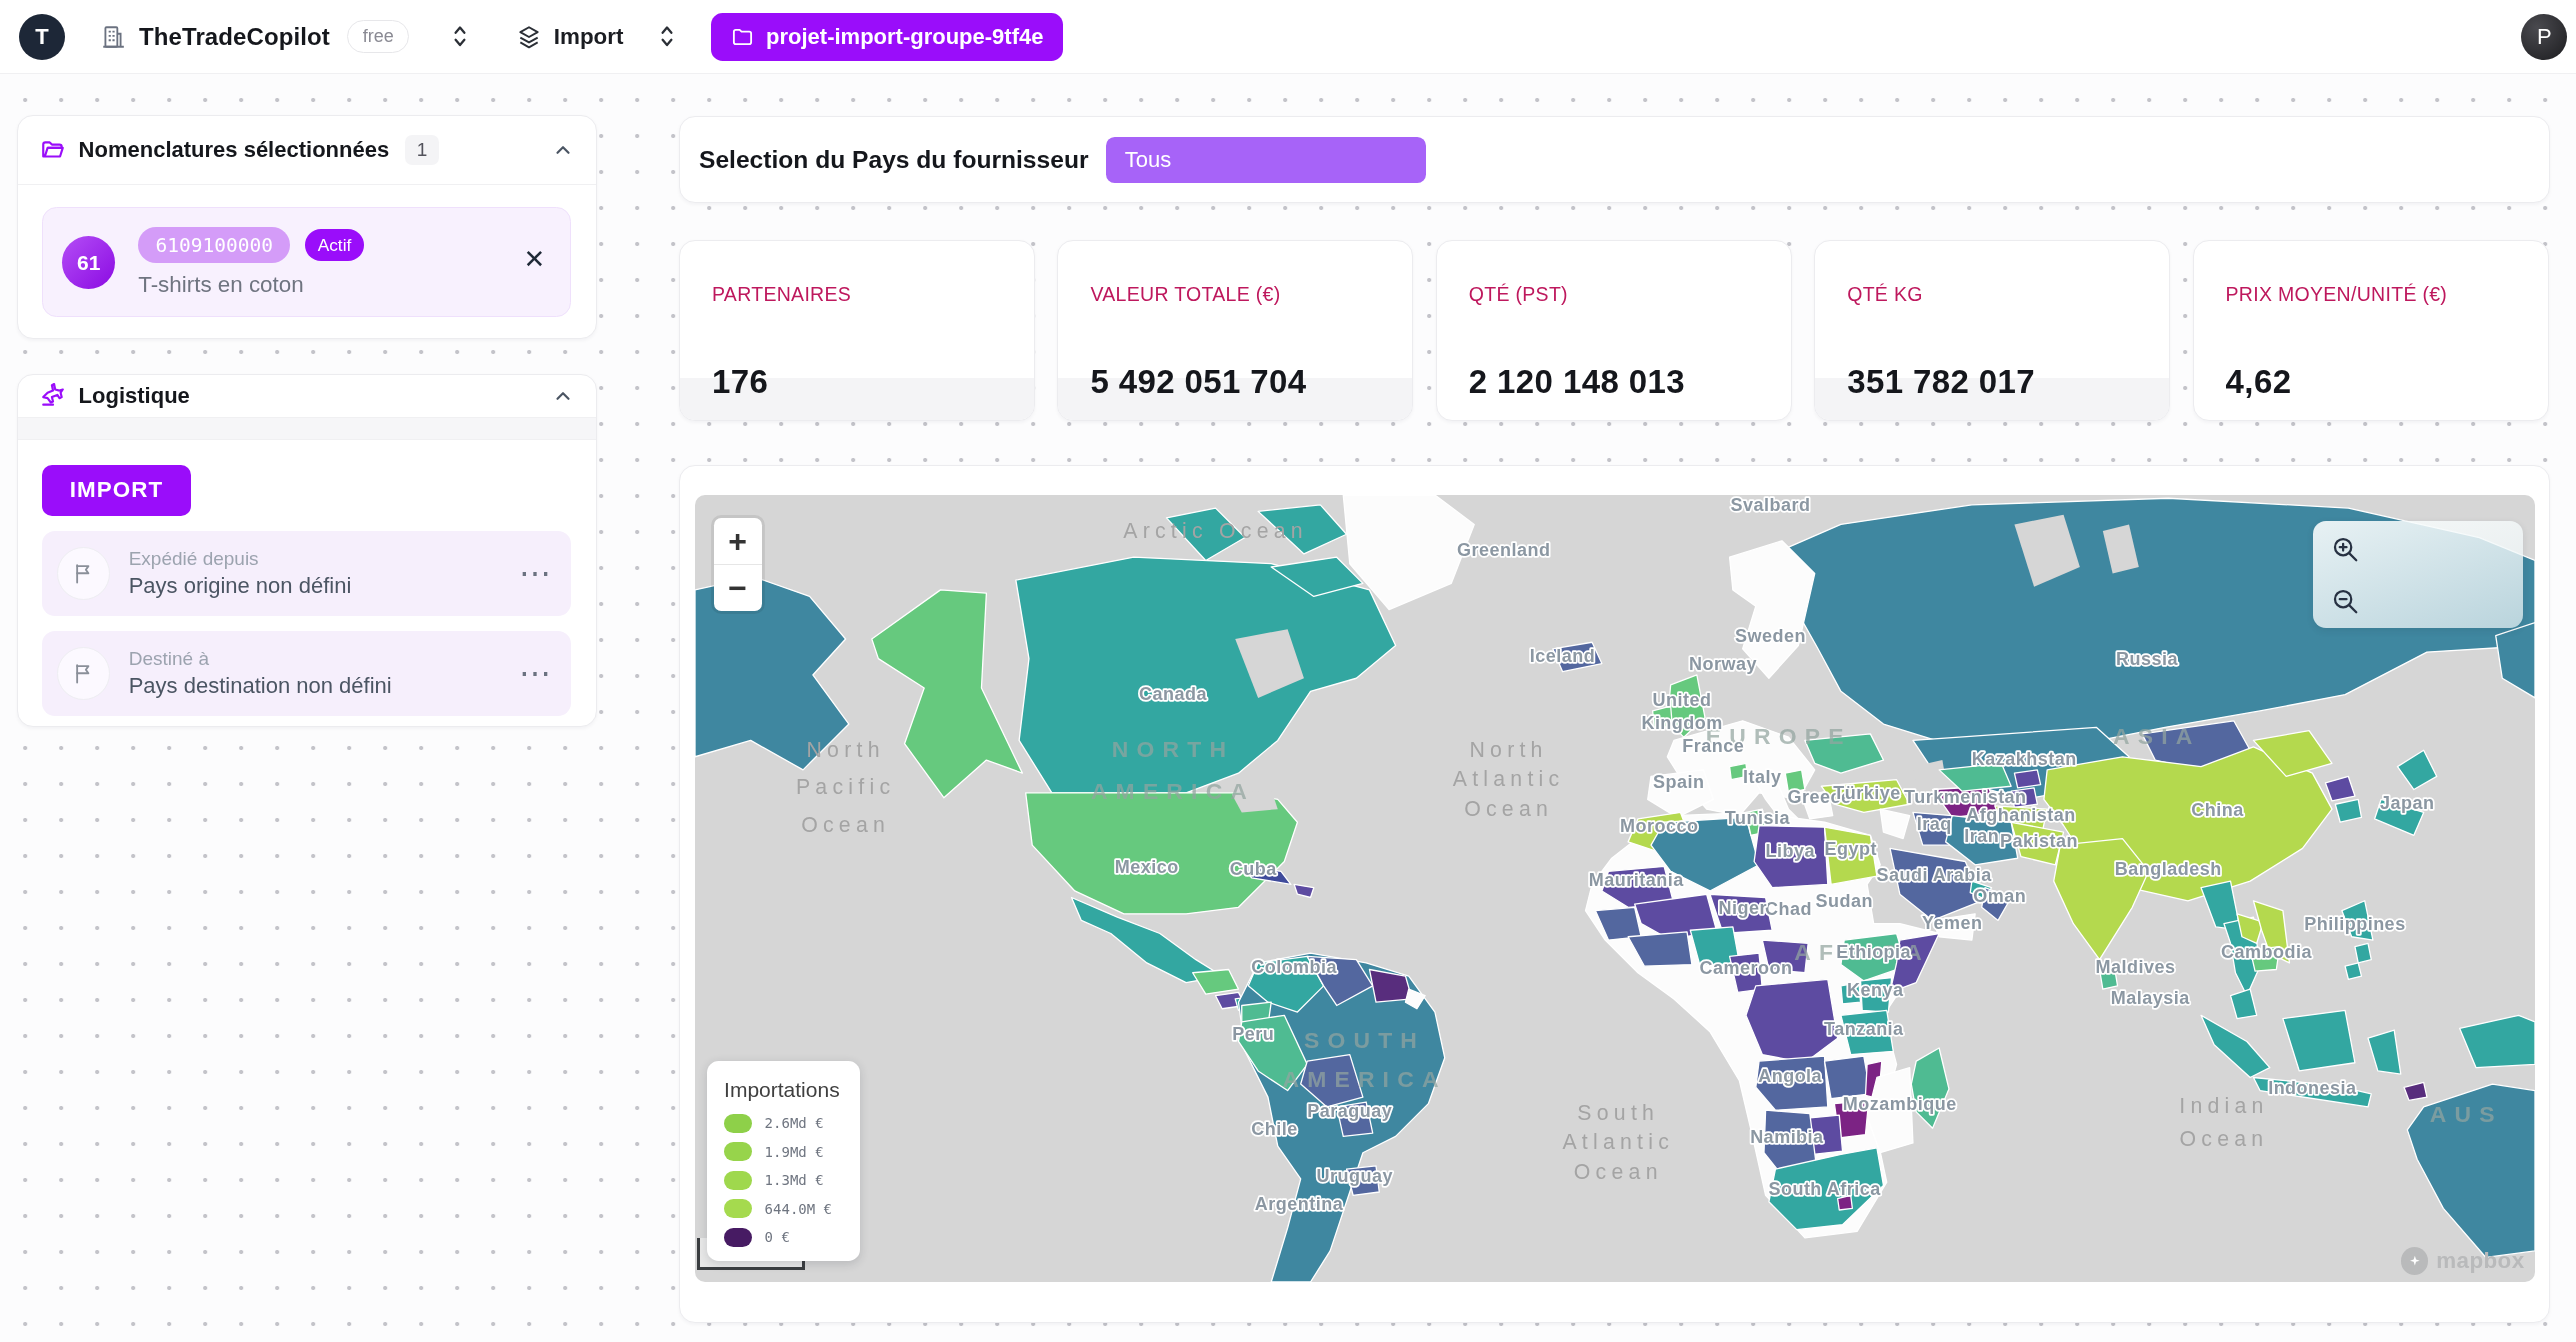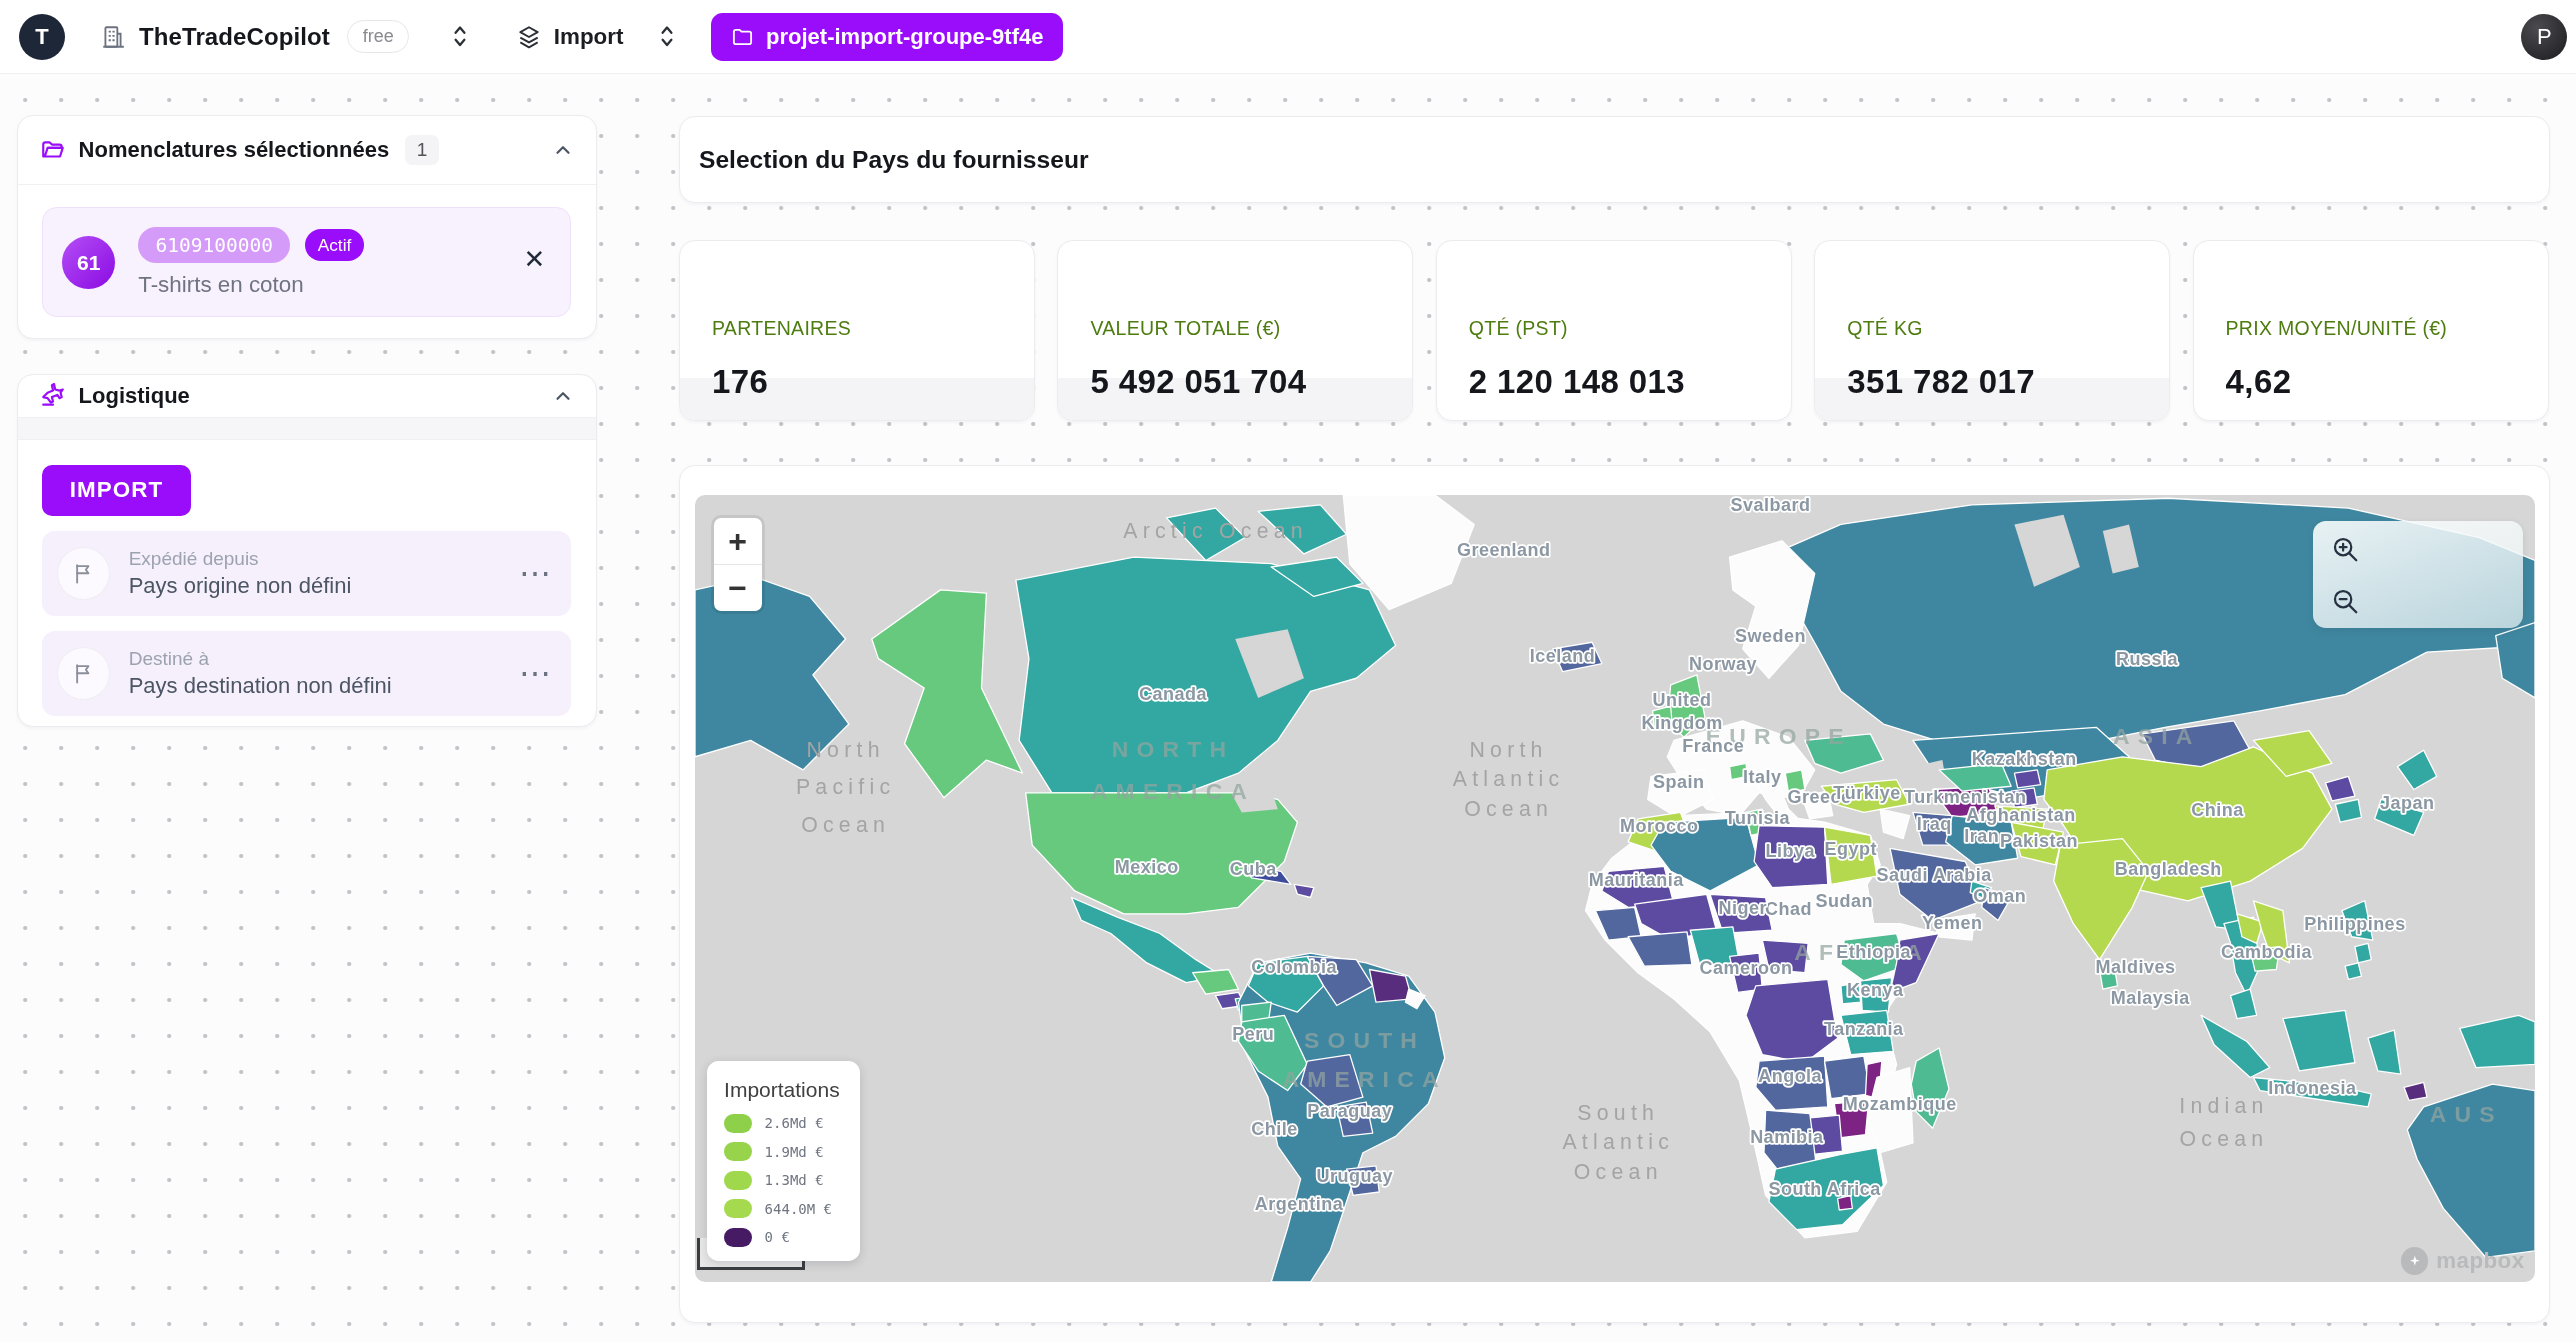--- a/index.html
+++ b/index.html
@@ -79,21 +79,21 @@
   .filter-card { left:679px; top:116px; width:1871px; height:87px; display:flex; align-items:center;
     padding:0 0 0 19px; }
   .filter-title { font-size:24.6px; font-weight:700; color:#15171c; }
   .btn-tous { margin-left:17.3px; width:320px; height:46px; background:#a763f8; border:none;
     border-radius:8.7px; color:#fff; font-size:22px; font-family:inherit; text-align:left;
     padding-left:19px; cursor:pointer; }
 
   .stats-row { position:absolute; left:679px; top:240px; width:1871px; display:flex; gap:22.4px; }
   .stat-card { position:relative; width:356px; height:181px; background:#fff; border:1.4px solid #ececef;
     border-radius:16px; overflow:hidden; box-shadow:0 1.4px 3.6px rgba(20,20,40,.04); }
-  .stat-label { position:absolute; left:32px; top:42px; font-size:19.5px; color:#4d7c0f; letter-spacing:0.3px;margin-top:34px; }
+  .stat-label { position:absolute; left:32px; top:42px; font-size:19.5px; color:#be185d; letter-spacing:0.3px; }
   .stat-value { position:absolute; left:32px; bottom:19px; font-size:33px; font-weight:700; color:#15171c;
     letter-spacing:0.4px; z-index:2; }
   .stat-strip { position:absolute; left:0; right:0; bottom:0; height:42px; background:#f4f4f6; z-index:1; }
 
   
   .map-card { left:679px; top:465px; width:1871px; height:858px; }
   .map-area { position:absolute; left:14.5px; right:14.5px; top:29px; bottom:40px;
     border-radius:10px; background:#d6d6d6; overflow:hidden; }
   .map-area svg.world { position:absolute; inset:0; width:100%; height:100%; display:block; }
 
@@ -261,20 +261,21 @@
               <span class="lg-value">Pays destination non défini</span>
             </span>
             <span class="lg-dots">⋯</span>
           </div>
         </div>
     </div>
   </section>
 
   <section class="panel filter-card">
     <span class="filter-title">Selection du Pays du fournisseur</span>
+    <button class="btn-tous">Tous</button>
   </section>
 
   <div class="stats-row" id="stats-row">
       <div class="stat-card">
         <div class="stat-label">PARTENAIRES</div>
         <div class="stat-value">176</div>
         <div class="stat-strip"></div>
       </div>
       <div class="stat-card">
         <div class="stat-label">VALEUR TOTALE (€)</div>

